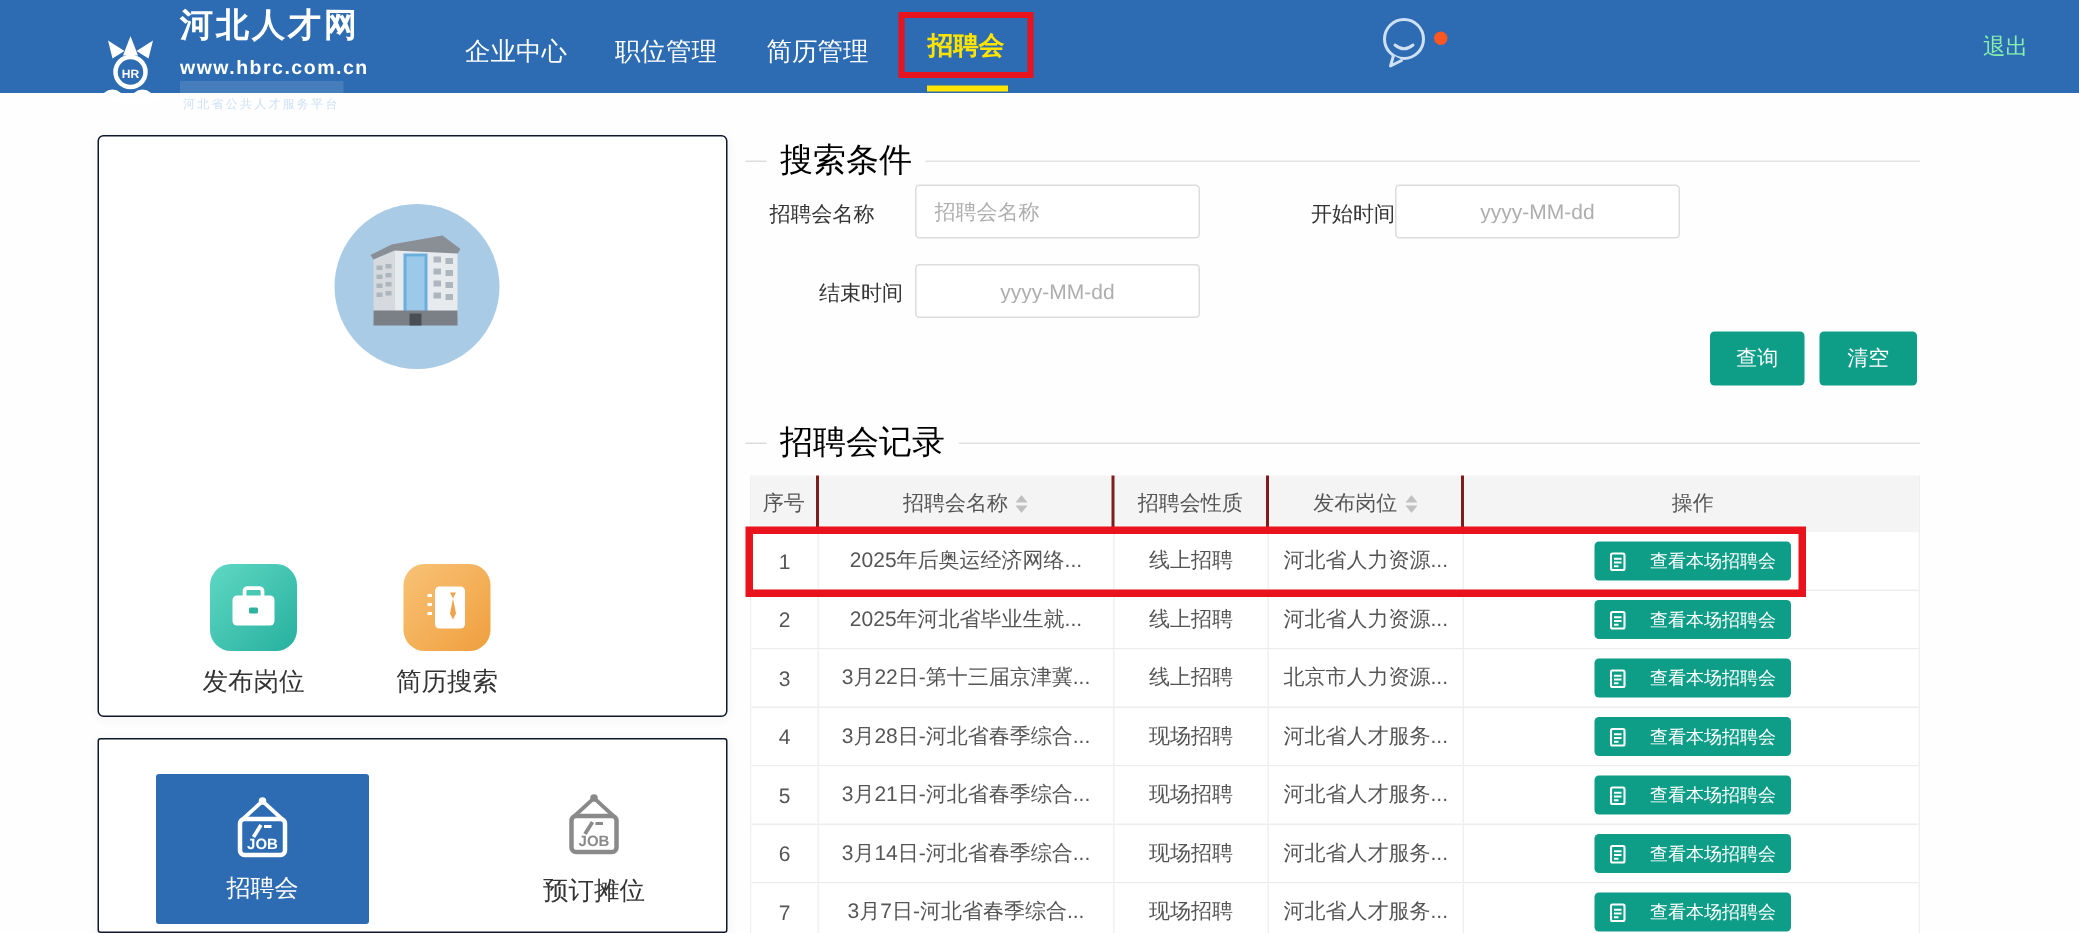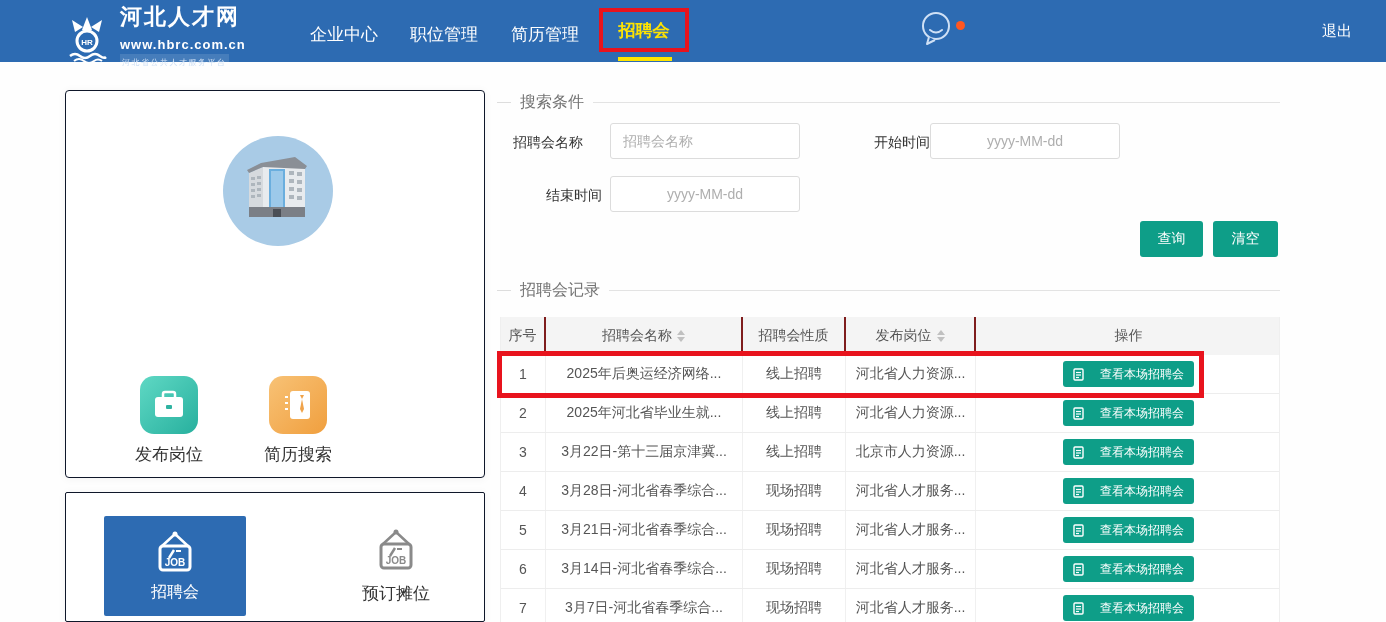--- a/index.html
+++ b/index.html
@@ -8,29 +8,29 @@
   .screen { position:absolute; left:0; top:0; width:1386px; height:622px; overflow:hidden; background:#fefefe; }
 
   
   .navbar { position:absolute; left:0; top:0; width:1386px; height:62px; background:#2d6bb2; }
   .logo { position:absolute; left:62px; top:6px; display:flex; align-items:center; gap:8px; }
   .logo-emblem { width:50px; height:50px; }
   .logo-text { color:#fff; line-height:1; }
   .logo-title { font-size:22px; font-weight:bold; letter-spacing:2px; }
   .logo-url { font-size:13px; font-weight:bold; letter-spacing:1px; margin-top:10px; }
   .logo-tagline { font-size:8px; letter-spacing:1.5px; margin-top:3px; color:#cfe0f5;
-    background:rgba(255,255,255,.12); padding:5px 2px; display:inline-block; }
+    background:rgba(255,255,255,.12); padding:12px 2px; display:inline-block; }
   .nav-item { position:absolute; top:23px; color:#fff; font-size:17px; cursor:pointer; white-space:nowrap; }
   .nav-active-box { position:absolute; left:599px; top:8px; width:90px; height:44px;
     border:4px solid #e8131d; display:flex; align-items:center; justify-content:center; cursor:pointer; }
   .nav-active-label { color:#ffe400; font-size:17px; font-weight:bold; }
   .nav-underline { position:absolute; left:618px; top:57px; width:54px; height:4px; background:#ffe400; }
   .msg-wrap { position:absolute; left:920px; top:11px; width:48px; height:38px; cursor:pointer; }
   .msg-dot { position:absolute; left:36px; top:10px; width:9px; height:9px; border-radius:50%; background:#ff5722; }
-  .logout { position:absolute; left:1322px; top:22px; color:#ffffff; font-size:15px; cursor:pointer; }
+  .logout { position:absolute; left:1322px; top:22px; color:#86efac; font-size:15px; cursor:pointer; }
 
   
   .card { position:absolute; background:#fff; border:1px solid #0f172a; border-radius:4px;
     box-shadow:0 1px 8px rgba(0,0,0,.05); }
   .card-profile { left:65px; top:90px; width:420px; height:388px; }
   .avatar { position:absolute; left:157px; top:45px; width:110px; height:110px; border-radius:50%;
     background:#a9cbe6; overflow:hidden; display:flex; align-items:center; justify-content:center; }
   .shortcut-tile { position:absolute; width:58px; height:58px; border-radius:14px;
     display:flex; align-items:center; justify-content:center; cursor:pointer; }
   .tile-teal { left:74px; top:285px; background:linear-gradient(135deg,#5fd8c4,#27b09e); }
@@ -44,21 +44,21 @@
     border-radius:2px; display:flex; flex-direction:column; align-items:center; justify-content:center;
     gap:8px; cursor:pointer; }
   .menu-tile-active .menu-label { color:#fff; font-size:16px; }
   .menu-item-plain { position:absolute; left:250px; top:23px; width:160px; height:100px;
     display:flex; flex-direction:column; align-items:center; justify-content:center; gap:10px; cursor:pointer; }
   .menu-item-plain .menu-label { color:#333; font-size:17px; }
 
   
   .legend { position:absolute; left:497px; width:783px; display:flex; align-items:center; }
   .legend .line-s { width:14px; height:1px; background:#ddd; }
-  .legend .title { padding:0 9px; font-size:16px; color:#737373; white-space:nowrap; }
+  .legend .title { padding:0 9px; font-size:22px; color:#000000; white-space:nowrap; }
   .legend .line-l { flex:1; height:1px; background:#e3e3e3; }
   .legend1 { top:92px; }
   .legend2 { top:280px; }
 
   .f-label { position:absolute; font-size:14px; color:#333; white-space:nowrap; }
   .f-input { position:absolute; width:190px; height:36px; border:1px solid #dcdcdc; border-radius:3px;
     font-size:14px; color:#333; padding:0 12px; outline:none; font-family:"Liberation Sans",sans-serif; }
   .f-input::placeholder { color:#aeaeae; }
   .f-input.center::placeholder { text-align:center; }
   .f-input.center { text-align:center; }

